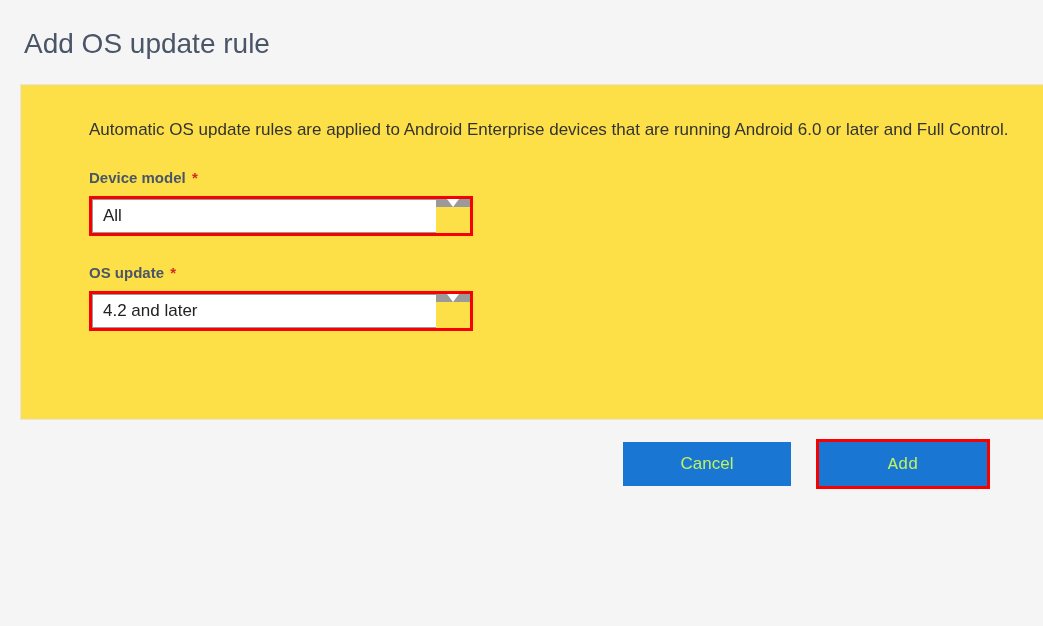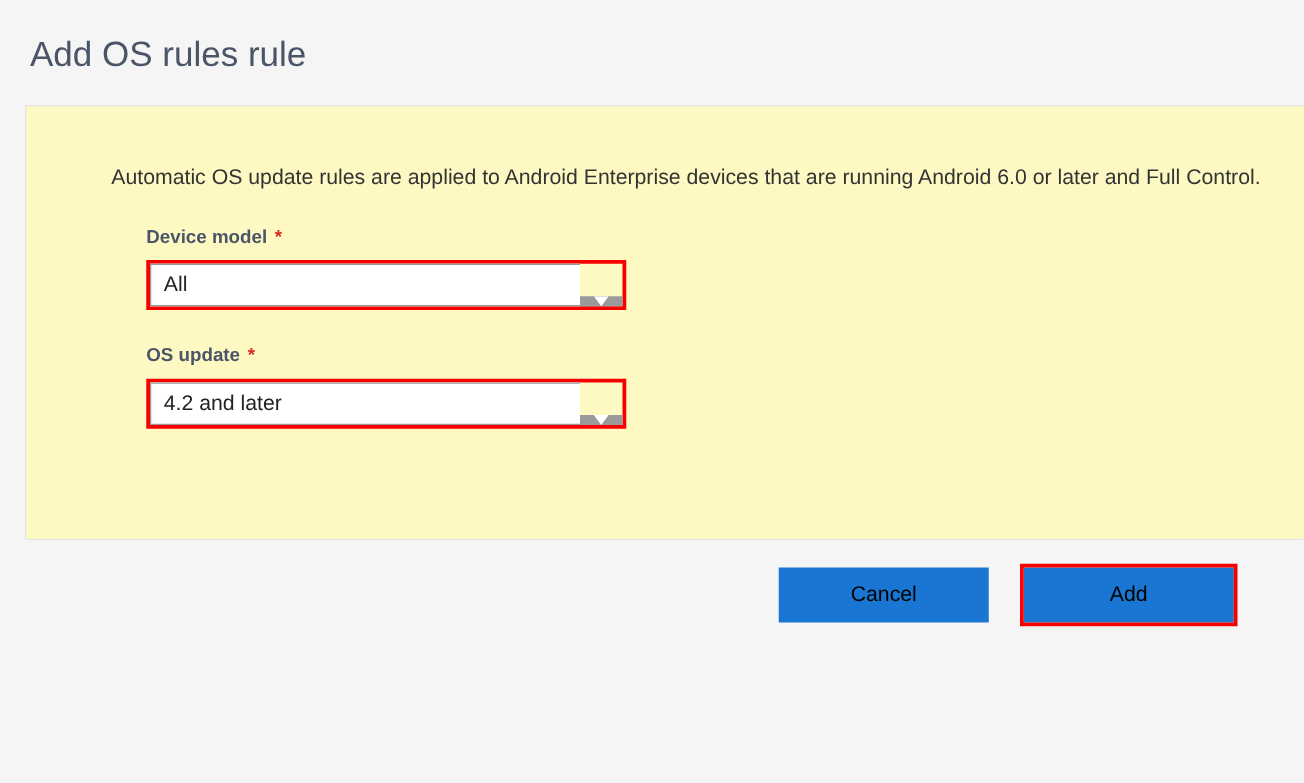--- a/index.html
+++ b/index.html
@@ -14,55 +14,54 @@
       height: 626px;
       overflow: hidden;
     }
     .page-title {
       font-size: 28px;
       font-weight: 400;
       color: #4a5568;
       padding: 28px 0 24px 24px;
     }
     .form-panel {
-      background: #fef9c3;
+      background: #fde047;
       margin: 0 0 0 20px;
-      padding: 44px 0 60px 68px;
+      padding: 32px 0 60px 68px;
       border-top: 1px solid #e5e5e5;
       border-left: 1px solid #e5e5e5;
       border-bottom: 1px solid #e5e5e5;
     }
     .description {
       font-size: 17px;
       color: #333;
       margin-bottom: 26px;
       line-height: 1.55;
       max-width: 960px;
     }
     .field-group {
       margin-bottom: 28px;
-      margin-left: 28px;
     }
     .field-label {
       font-size: 15px;
       font-weight: 700;
       color: #4a5568;
       margin-bottom: 10px;
       display: block;
     }
     .required-asterisk {
       color: #d9281c;
       margin-left: 2px;
     }
     .select-wrapper {
       position: relative;
       width: 384px;
       border: 3px solid #f70000;
       display: flex;
-      align-items: flex-end;
+      align-items: flex-start;
       height: 40px;
     }
     .select-value {
       flex: 1;
       border: 1px solid #999;
       border-right: none;
       background: #fff;
       padding: 6px 10px;
       font-size: 17px;
       color: #222;
@@ -85,36 +84,37 @@
       display: flex;
       justify-content: flex-end;
       gap: 28px;
       padding: 22px 56px 0 0;
     }
     .btn {
       min-width: 168px;
       height: 44px;
       border: none;
       background: #1976d2;
-      color: #000000;
+      color: #bef264;
       font-size: 17px;
       cursor: pointer;
       display: flex;
       align-items: center;
       justify-content: center;
     }
     .btn-highlighted {
       outline: 3px solid #f70000;
       outline-offset: 0;
+      font-family: Liberation Mono, monospace;
     }
   </style>
 </head>
 <body>
 
-<h1 class="page-title">Add OS rules rule</h1>
+<h1 class="page-title">Add OS update rule</h1>
 
 <div class="form-panel">
 
   <p class="description">Automatic OS update rules are applied to Android Enterprise devices that are running Android 6.0 or later and Full Control.</p>
 
   <div class="field-group">
     <label class="field-label">
       <span>Device model</span>
       <span class="required-asterisk">*</span>
     </label>

